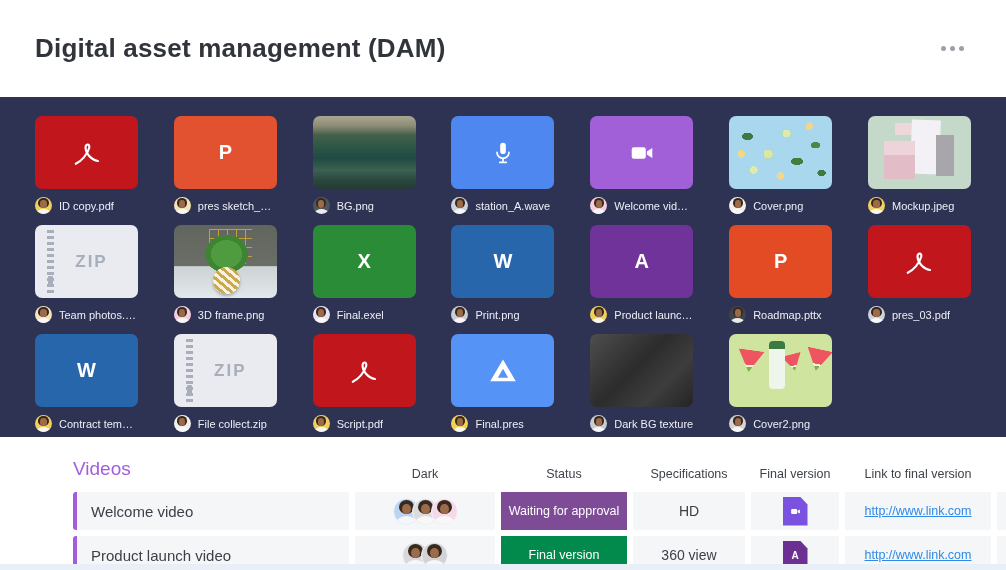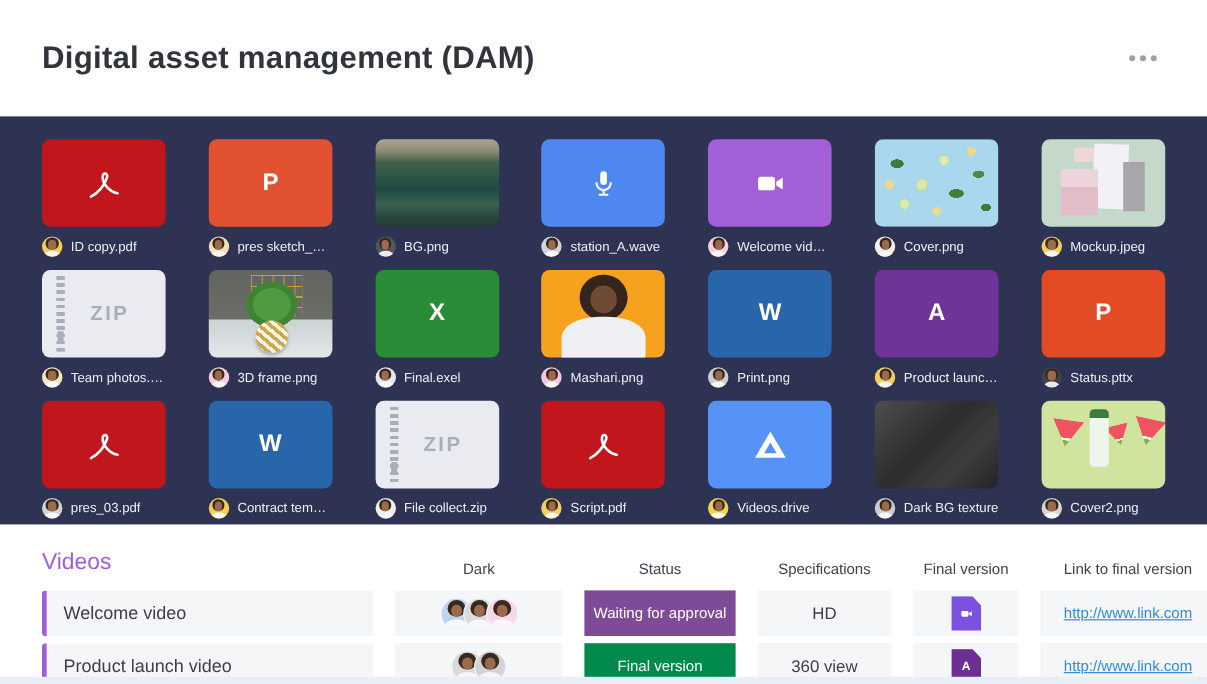--- a/index.html
+++ b/index.html
@@ -73,21 +73,21 @@
   .k-melon .w { position:absolute; width:26px; height:22px; clip-path:polygon(50% 100%,0 0,100% 0);
       background:linear-gradient(180deg,#ee5560 0 68%,#f2f4da 68% 78%,#7fae4e 78% 100%); }
   .k-melon .w1 { left:8%; top:22%; transform:rotate(8deg); }
   .k-melon .w2 { left:52%; top:28%; width:20px; height:17px; transform:rotate(-14deg); }
   .k-melon .w3 { left:74%; top:20%; transform:rotate(12deg); }
   .k-melon .bottle { position:absolute; left:39%; top:10%; width:15%; height:66%; border-radius:4px;
       background:linear-gradient(180deg,#3c7a44 0 16%,#eef5ea 16% 100%); }
 
   
   .videos-section { padding:16px 0 0 35px; position:relative; }
-  .table-grid { display:grid; grid-template-columns:276px 140px 126px 112px 88px 146px 40px; column-gap:18px; }
+  .table-grid { display:grid; grid-template-columns:276px 140px 126px 112px 88px 146px 40px; column-gap:6px;margin-left:38px; }
   .thead { align-items:end; height:32px; }
   .videos-title { color:#a25ddc; font-size:19px; align-self:center; }
   .col-label { font-size:12.5px; color:#3e424a; text-align:center; padding-bottom:4px; }
   .add-col { display:flex; justify-content:center; padding-bottom:2px; }
   .plus-btn { width:18px; height:18px; border-radius:50%; background:#9ba0ab; color:#fff; font-size:13px;
       line-height:17px; text-align:center; cursor:pointer; border:none; }
   .tbody { margin-top:7px; display:flex; flex-direction:column; gap:6px; }
   .trow { height:38px; }
   .cell { background:#f5f6f8; display:flex; align-items:center; justify-content:center; font-size:14px; color:#3c4048; }
   .cell.name { justify-content:flex-start; padding-left:14px; font-size:15px; border-left:4px solid #a25ddc;
@@ -254,35 +254,20 @@
         <div class="file-meta">
           <span class="avatar sm" style="background: rgb(233, 228, 242);">
             <span class="av-hair"></span>
             <span class="av-face"></span>
             <span class="av-torso"></span>
           </span>
           <span class="file-label">Final.exel</span>
         </div>
       </div>
       <div class="file-card">
-        <div class="tile k-person">
-          <span class="p-hair"></span>
-          <span class="p-shirt"></span>
-          <span class="p-face"></span>
-        </div>
-        <div class="file-meta">
-          <span class="avatar sm" style="background: rgb(243, 199, 221);">
-            <span class="av-hair"></span>
-            <span class="av-face"></span>
-            <span class="av-torso"></span>
-          </span>
-          <span class="file-label">Mashari.png</span>
-        </div>
-      </div>
-      <div class="file-card">
         <div class="tile k-letter" style="background: rgb(40, 102, 171);">
           <span class="tile-letter">W</span>
         </div>
         <div class="file-meta">
           <span class="avatar sm" style="background: rgb(202, 206, 214);">
             <span class="av-hair"></span>
             <span class="av-face"></span>
             <span class="av-torso"></span>
           </span>
           <span class="file-label">Print.png</span>
@@ -304,21 +289,21 @@
       <div class="file-card">
         <div class="tile k-letter" style="background: rgb(227, 75, 36);">
           <span class="tile-letter">P</span>
         </div>
         <div class="file-meta">
           <span class="avatar sm" style="background: rgb(63, 67, 76);">
             <span class="av-hair"></span>
             <span class="av-face"></span>
             <span class="av-torso"></span>
           </span>
-          <span class="file-label">Status.pttx</span>
+          <span class="file-label">Roadmap.pttx</span>
         </div>
       </div>
       <div class="file-card">
         <div class="tile k-pdf" style="background: rgb(192, 22, 28);">
           <svg width="34" height="28" viewBox="0 0 24 22">
             <path d="M3.2 19.5 C7.5 17.5 12.3 12.2 13.7 7 C14.5 4 11.2 3.3 10.9 6.2 C10.5 10.8 15.2 16.3 20.6 17.3" fill="none" stroke="#fff" stroke-width="1.7" stroke-linecap="round"></path>
           </svg>
         </div>
         <div class="file-meta">
           <span class="avatar sm" style="background: rgb(207, 211, 218);">
@@ -376,21 +361,21 @@
           <svg width="34" height="30" viewBox="0 0 24 22">
             <path fill-rule="evenodd" fill="#fff" d="M12 2.6 L21.4 18.6 H2.6 Z M12 9.4 L15.8 15.9 H8.2 Z"></path>
           </svg>
         </div>
         <div class="file-meta">
           <span class="avatar sm" style="background: rgb(243, 210, 79);">
             <span class="av-hair"></span>
             <span class="av-face"></span>
             <span class="av-torso"></span>
           </span>
-          <span class="file-label">Videos.drive</span>
+          <span class="file-label">Final.pres</span>
         </div>
       </div>
       <div class="file-card">
         <div class="tile k-dark"></div>
         <div class="file-meta">
           <span class="avatar sm" style="background: rgb(201, 204, 210);">
             <span class="av-hair"></span>
             <span class="av-face"></span>
             <span class="av-torso"></span>
           </span>

